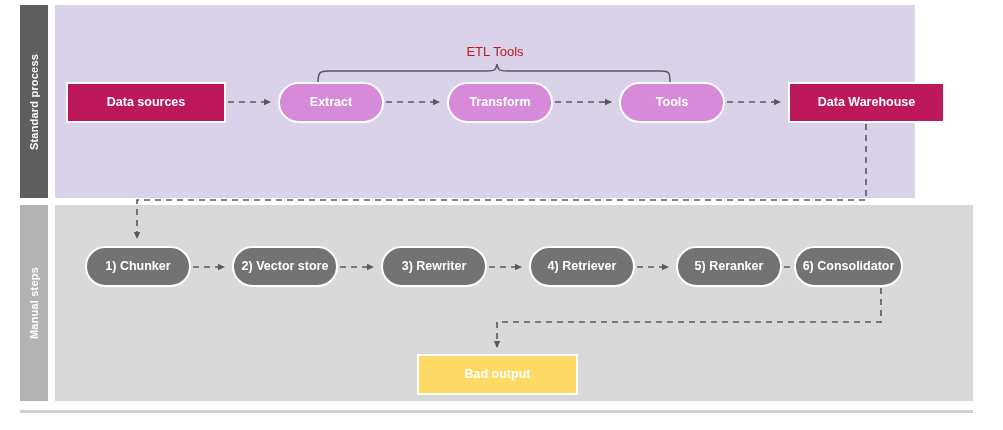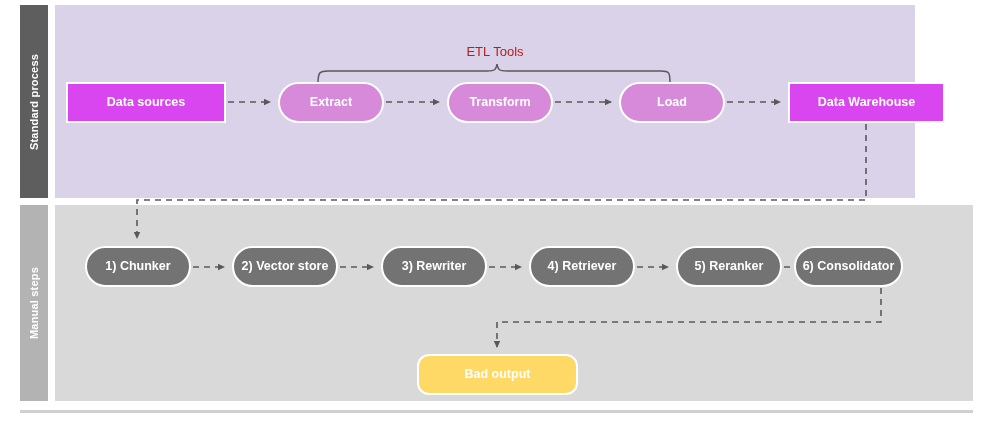--- a/index.html
+++ b/index.html
@@ -79,24 +79,24 @@
     text-align: center;
     color: #ffffff;
     font-weight: bold;
     font-size: 12.5px;
     line-height: 1.15;
     box-sizing: border-box;
     border: 2px solid #ffffff;
   }
   .node.rect { border-radius: 0; }
   .node.pill { border-radius: 999px; }
-  .node.gray   { background: #d946ef; }
+  .node.gray   { background: #be185d; }
   .node.purple { background: #d68ad9; }
   .node.softgray { background: #737373; }
-  .node.yellow { background: #ffd966; border-radius: 12px; }
+  .node.yellow { background: #ffd966; }
 
   
   #node-data-sources { left: 66px;  top: 82px; width: 160px; height: 41px; }
   #node-extract      { left: 278px; top: 82px; width: 106px; height: 41px; align-items: center; }
   #node-transform    { left: 447px; top: 82px; width: 106px; height: 41px; }
   #node-load         { left: 619px; top: 82px; width: 106px; height: 41px; }
   #node-data-warehouse { left: 788px; top: 82px; width: 157px; height: 41px; }
 
   
   #node-chunker      { left: 85px;  top: 246px; width: 106px; height: 41px; }
@@ -177,21 +177,21 @@
 
   <div class="node pill purple" id="node-extract">
     <span>Extract</span>
   </div>
 
   <div class="node pill purple" id="node-transform">
     <span>Transform</span>
   </div>
 
   <div class="node pill purple" id="node-load">
-    <span>Load</span>
+    <span>Tools</span>
   </div>
 
   <div class="node rect gray" id="node-data-warehouse">
     <span>Data Warehouse</span>
   </div>
 
   <div class="node pill softgray" id="node-chunker">
     <span>1) Chunker</span>
   </div>
 

